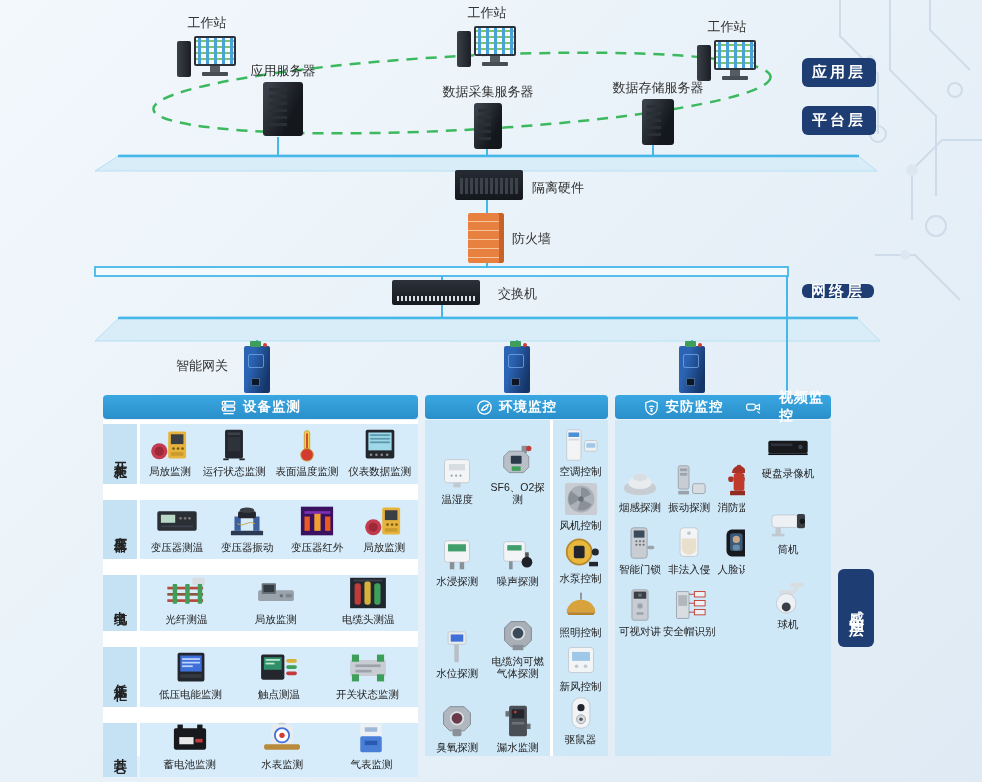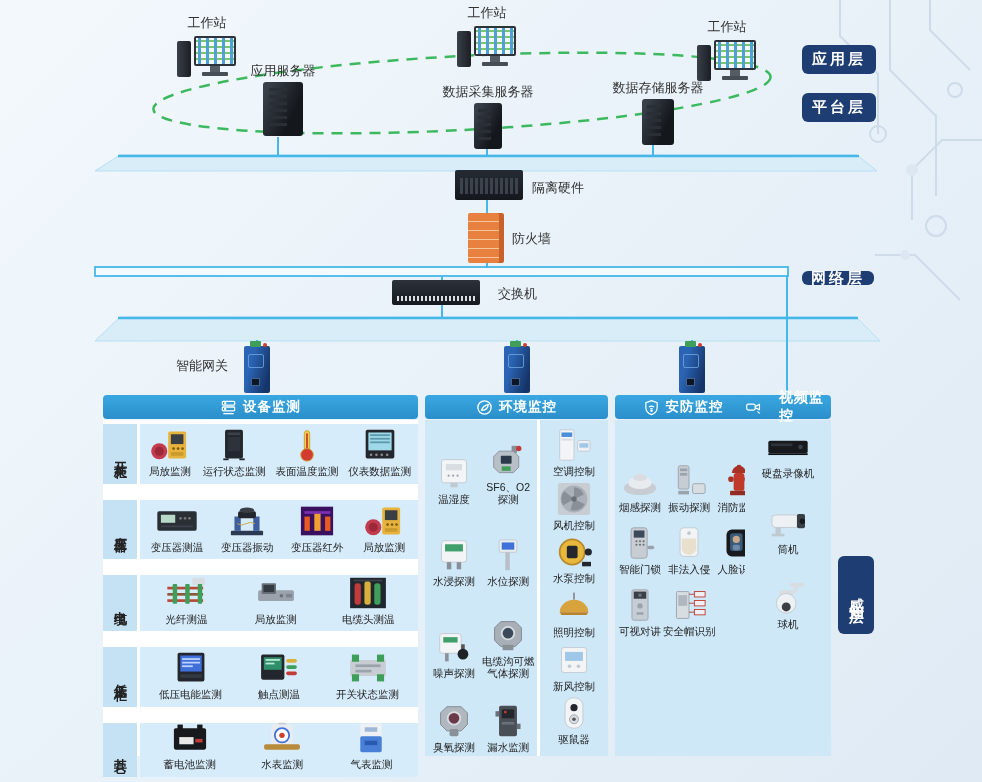--- a/index.html
+++ b/index.html
@@ -6,21 +6,21 @@
   body{font-family:"Liberation Sans","DejaVu Sans",sans-serif;}
   .stage{position:relative;width:982px;height:782px;overflow:hidden;
     background:linear-gradient(135deg,#f3f8fc 0%,#e9f2f9 45%,#dfeaf4 100%);}
   .stage *{box-sizing:border-box;}
   svg.layer{position:absolute;left:0;top:0;z-index:0;}
   .abs{position:absolute;}
 
   
   .badge{position:absolute;background:#1e3e73;color:#fff;border-radius:6px;
     display:flex;align-items:center;justify-content:center;font-size:15px;font-weight:bold;
-    letter-spacing:3px;z-index:3;}
+    letter-spacing:3px;z-index:3;margin-top:13px;}
   .badge.vert{writing-mode:vertical-rl;text-orientation:upright;letter-spacing:6px;padding:6px 0;}
 
   
   .ws{position:absolute;width:70px;z-index:2;text-align:center;}
   .ws-label,.srv-label,.mid-label{font-size:13px;color:#333;white-space:nowrap;}
   .computer{position:relative;width:62px;height:46px;margin:2px auto 0;}
   .computer .tower{position:absolute;left:1px;bottom:3px;width:14px;height:36px;background:linear-gradient(90deg,#3a4048,#1b1e24);border-radius:2px;}
   .computer .monitor{position:absolute;right:2px;top:2px;width:42px;height:30px;background:#2e333b;border-radius:2px;padding:2px;}
   .computer .screen{width:100%;height:100%;background:#f5f9fc;
     background-image:linear-gradient(90deg,#4aa3d8 3px,transparent 3px),linear-gradient(#7fc46a 2px,transparent 2px);
@@ -64,21 +64,21 @@
   
   .item{display:flex;flex-direction:column;align-items:center;justify-content:flex-end;}
   .dev-ic{height:34px;display:flex;align-items:flex-end;justify-content:center;}
   .dev-ic svg{width:46px;height:34px;display:block;}
   .dev-lb{margin-top:3px;font-size:10.5px;color:#222;text-align:center;line-height:1.2;white-space:nowrap;}
   
   .p2-body{height:336px;background:#cfe8f8;display:flex;}
   .p2-left{width:125px;display:grid;grid-template-columns:1fr 1fr;grid-template-rows:80px 82px 92px 74px;padding:6px 2px 2px;}
   .p2-left .dev-lb{white-space:normal;max-width:62px;}
   .p2-div{width:3px;background:#fff;}
-  .p2-right{flex:1;display:flex;flex-direction:column;justify-content:space-between;padding:8px 11px 10px;}
+  .p2-right{flex:1;display:flex;flex-direction:column;justify-content:space-between;padding:8px 2px 10px;}
   .p2-right .item{min-height:44px;}
   
   .p3-body{height:336px;background:#cfe8f8;display:grid;grid-template-columns:1fr 1fr 1fr;
     grid-template-rows:72px 62px 62px 62px 70px;padding:22px 2px 2px;}
   
   .p4-body{height:336px;background:#cfe8f8;display:flex;flex-direction:column;align-items:center;padding-top:10px;gap:26px;}
 </style>
 </head>
 <body>
 
@@ -510,38 +510,38 @@
                 <rect x="14" y="7" width="20" height="8" fill="#3f9e6a"></rect>
                 <rect x="16" y="27" width="5" height="8" fill="#8a9098"></rect>
                 <rect x="27" y="27" width="5" height="8" fill="#8a9098"></rect>
               </svg>
             </div>
             <div class="dev-lb">水浸探测</div>
           </div>
           <div class="item">
             <div class="dev-ic">
               <svg viewBox="0 0 48 38">
-                <rect x="14" y="2" width="20" height="14" rx="2" fill="#e8ecef" stroke="#c0c8d0"></rect>
-                <rect x="17" y="5" width="14" height="8" fill="#3f6fd8"></rect>
-                <rect x="21" y="16" width="5" height="20" fill="#b8bfc6"></rect>
-              </svg>
-            </div>
-            <div class="dev-lb">水位探测</div>
-          </div>
-          <div class="item">
-            <div class="dev-ic">
-              <svg viewBox="0 0 48 38">
                 <rect x="8" y="4" width="24" height="22" rx="3" fill="#f2f4f6" stroke="#c0c8d0"></rect>
                 <rect x="12" y="8" width="16" height="6" fill="#3f9e6a"></rect>
                 <rect x="14" y="26" width="4" height="9" fill="#8a9098"></rect>
                 <rect x="32" y="16" width="4" height="6" fill="#555"></rect>
                 <circle cx="34" cy="27" r="6" fill="#1e2126"></circle>
               </svg>
             </div>
             <div class="dev-lb">噪声探测</div>
+          </div>
+          <div class="item">
+            <div class="dev-ic">
+              <svg viewBox="0 0 48 38">
+                <rect x="14" y="2" width="20" height="14" rx="2" fill="#e8ecef" stroke="#c0c8d0"></rect>
+                <rect x="17" y="5" width="14" height="8" fill="#3f6fd8"></rect>
+                <rect x="21" y="16" width="5" height="20" fill="#b8bfc6"></rect>
+              </svg>
+            </div>
+            <div class="dev-lb">水位探测</div>
           </div>
           <div class="item">
             <div class="dev-ic">
               <svg viewBox="0 0 48 38">
                 <path d="M16 4 h16 l7 7 v14 l-7 7 h-16 l-7 -7 v-14 z" fill="#a8afb6" stroke="#7d858e"></path>
                 <circle cx="24" cy="17" r="7" fill="#3a4a5a" stroke="#d8dde2" stroke-width="2"></circle>
                 <rect x="18" y="30" width="12" height="6" fill="#8a9098"></rect>
               </svg>
             </div>
             <div class="dev-lb">电缆沟可燃气体探测</div>

